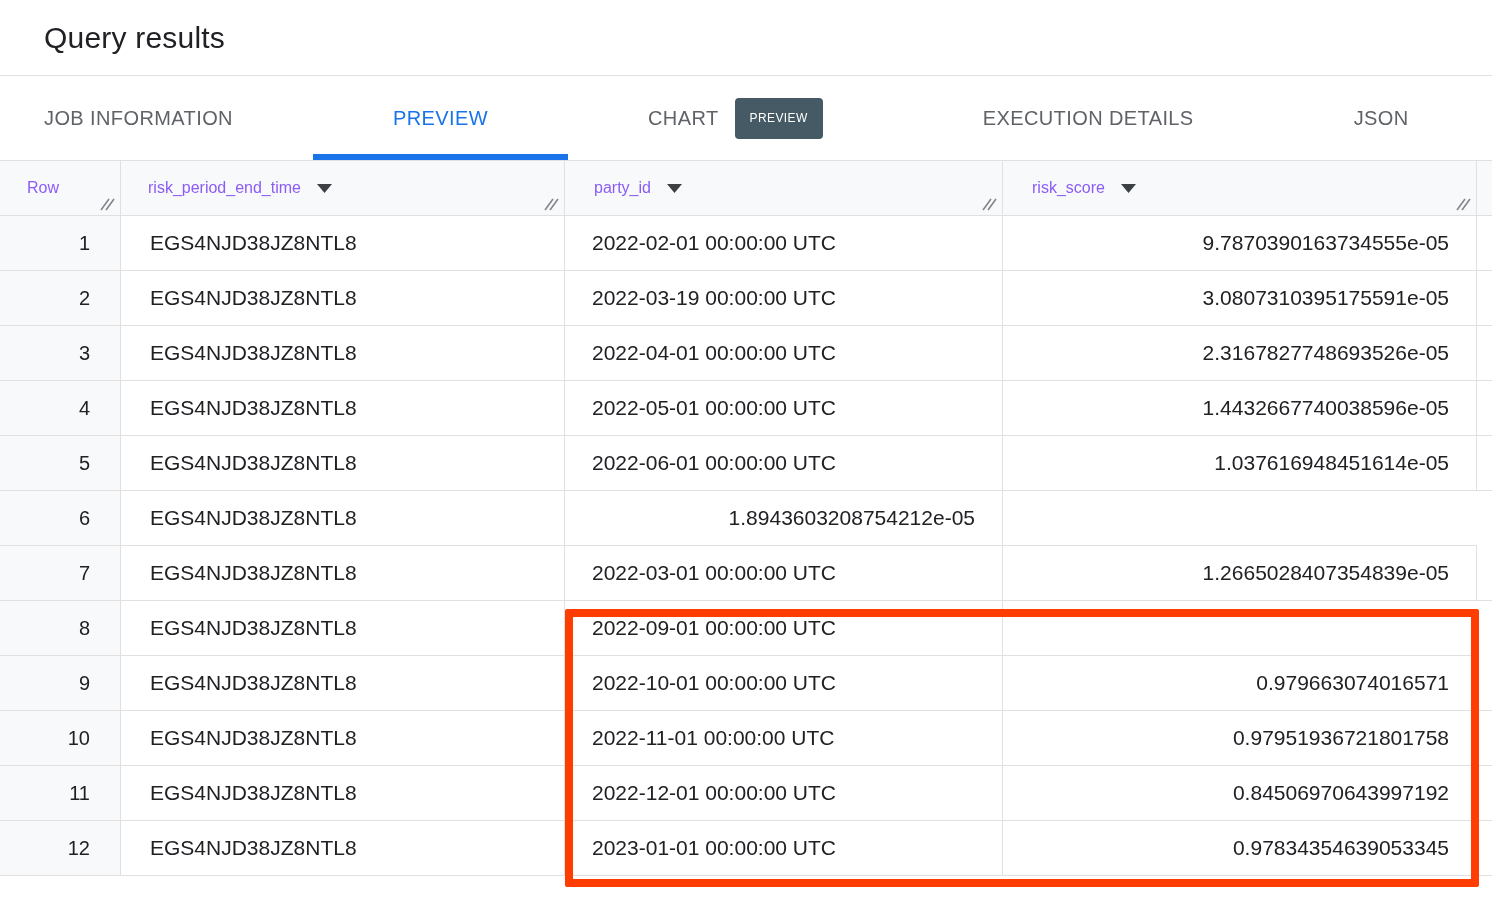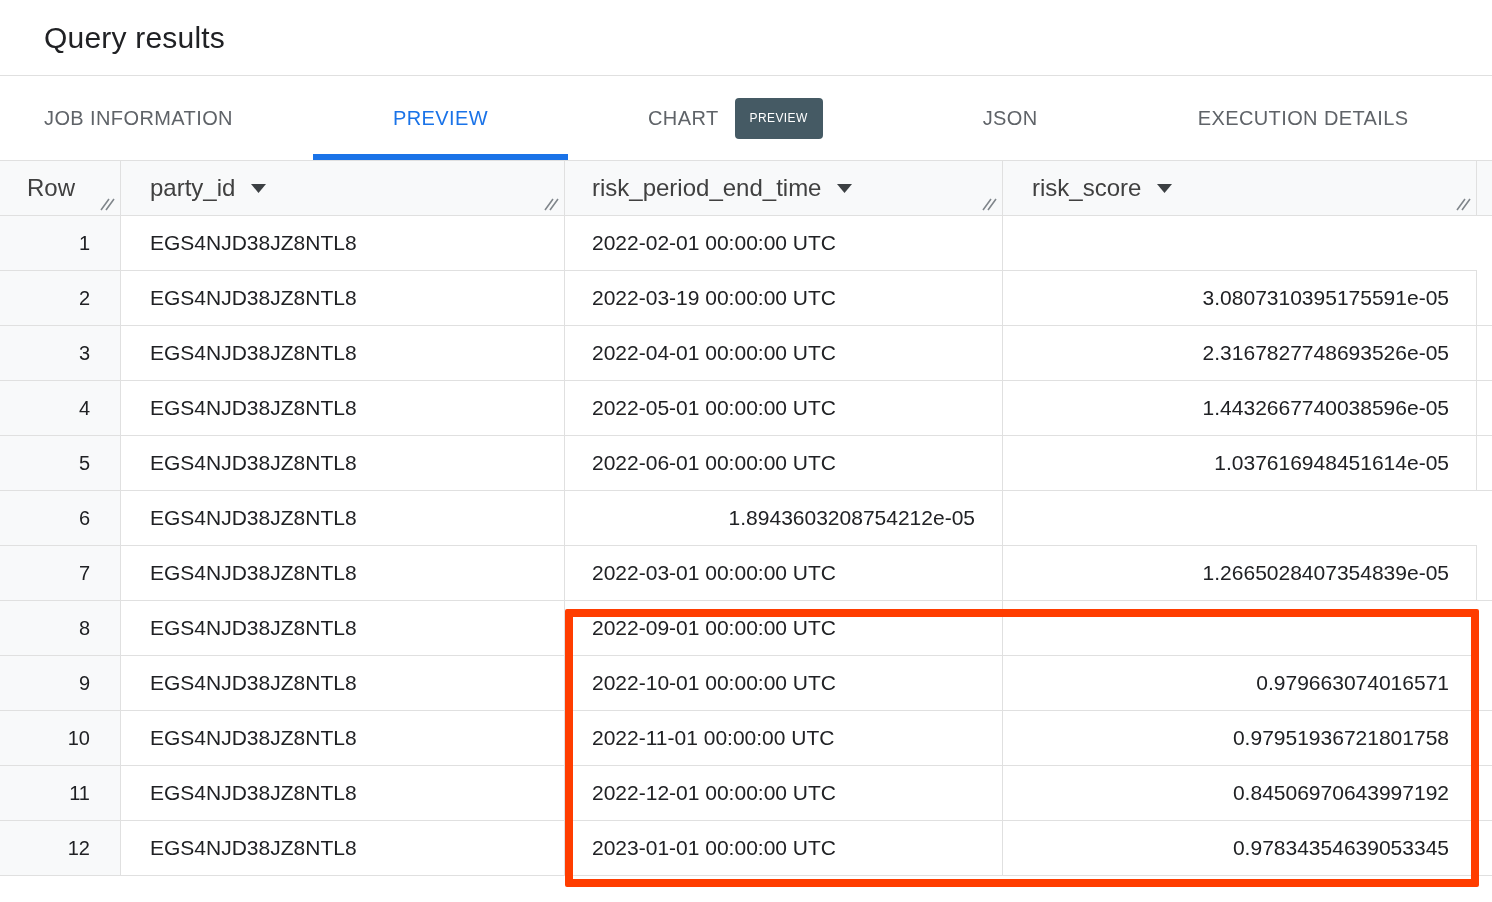--- a/index.html
+++ b/index.html
@@ -80,23 +80,23 @@
     border-bottom: 1px solid #e0e0e0;
     display: flex; align-items: center;
     font-size: 21px;
     overflow: hidden;
     white-space: nowrap;
     position: relative;
   }
   .cell.edge { border-right: none; }
   .head .cell {
     background: #f8f9fa;
-    font-size: 24px;
+    font-size: 16px;
     font-weight: 500;
-    color: #404040;
+    color: #8b5cf6;
   }
   .rownum-col { background: #f8f9fa; }
   .num { justify-content: flex-end; }
   .pad-row-head { padding-left: 27px; }
   .pad-rownum { padding-right: 30px; font-size: 20px; }
   .pad-party { padding-left: 29px; }
   .pad-date { padding-left: 27px; }
   .pad-score-head { padding-left: 29px; align-items: center; }
   .pad-score { padding-right: 27px; }
 
@@ -134,84 +134,85 @@
     <span>JOB INFORMATION</span>
   </div>
   <div class="tab active">
     <span>PREVIEW</span>
   </div>
   <div class="tab">
     <span>CHART</span>
     <span class="badge">PREVIEW</span>
   </div>
   <div class="tab">
+    <span>EXECUTION DETAILS</span>
+  </div>
+  <div class="tab">
     <span>JSON</span>
-  </div>
-  <div class="tab">
-    <span>EXECUTION DETAILS</span>
   </div>
 </div>
 
 <div class="results-table">
 
   <div class="tr head">
     <div class="cell pad-row-head">
       <span>Row</span>
+      <span class="resize-handle">
+        <svg width="16" height="14" viewBox="0 0 16 14">
+            <path d="M2 13 L10 2 M7 13 L15 2" stroke="#80868b" stroke-width="1.6" fill="none"></path>
+          </svg>
+      </span>
+    </div>
+    <div class="cell pad-date">
+      <span>risk_period_end_time</span>
+      <span class="dropdown-icon">
+        <svg width="15" height="9" viewBox="0 0 15 9">
+            <path d="M0 0 L15 0 L7.5 9 Z" fill="#3c4043"></path>
+          </svg>
+      </span>
       <span class="resize-handle">
         <svg width="16" height="14" viewBox="0 0 16 14">
             <path d="M2 13 L10 2 M7 13 L15 2" stroke="#80868b" stroke-width="1.6" fill="none"></path>
           </svg>
       </span>
     </div>
     <div class="cell pad-party">
       <span>party_id</span>
       <span class="dropdown-icon">
         <svg width="15" height="9" viewBox="0 0 15 9">
             <path d="M0 0 L15 0 L7.5 9 Z" fill="#3c4043"></path>
           </svg>
       </span>
       <span class="resize-handle">
         <svg width="16" height="14" viewBox="0 0 16 14">
             <path d="M2 13 L10 2 M7 13 L15 2" stroke="#80868b" stroke-width="1.6" fill="none"></path>
           </svg>
       </span>
     </div>
-    <div class="cell pad-date">
-      <span>risk_period_end_time</span>
-      <span class="dropdown-icon">
-        <svg width="15" height="9" viewBox="0 0 15 9">
-            <path d="M0 0 L15 0 L7.5 9 Z" fill="#3c4043"></path>
-          </svg>
-      </span>
-      <span class="resize-handle">
-        <svg width="16" height="14" viewBox="0 0 16 14">
-            <path d="M2 13 L10 2 M7 13 L15 2" stroke="#80868b" stroke-width="1.6" fill="none"></path>
-          </svg>
-      </span>
-    </div>
     <div class="cell pad-score-head">
       <span>risk_score</span>
       <span class="dropdown-icon">
         <svg width="15" height="9" viewBox="0 0 15 9">
             <path d="M0 0 L15 0 L7.5 9 Z" fill="#3c4043"></path>
           </svg>
       </span>
       <span class="resize-handle">
         <svg width="16" height="14" viewBox="0 0 16 14">
             <path d="M2 13 L10 2 M7 13 L15 2" stroke="#80868b" stroke-width="1.6" fill="none"></path>
           </svg>
       </span>
     </div>
     <div class="cell edge"></div>
   </div>
 
   <div class="tr">
     <div class="cell rownum-col num pad-rownum">1</div>
     <div class="cell pad-party">EGS4NJD38JZ8NTL8</div>
     <div class="cell pad-date">2022-02-01 00:00:00 UTC</div>
+    <div class="cell num pad-score">9.7870390163734555e-05</div>
     <div class="cell edge"></div>
   </div>
   <div class="tr">
     <div class="cell rownum-col num pad-rownum">2</div>
     <div class="cell pad-party">EGS4NJD38JZ8NTL8</div>
     <div class="cell pad-date">2022-03-19 00:00:00 UTC</div>
     <div class="cell num pad-score">3.0807310395175591e-05</div>
     <div class="cell edge"></div>
   </div>
   <div class="tr">

